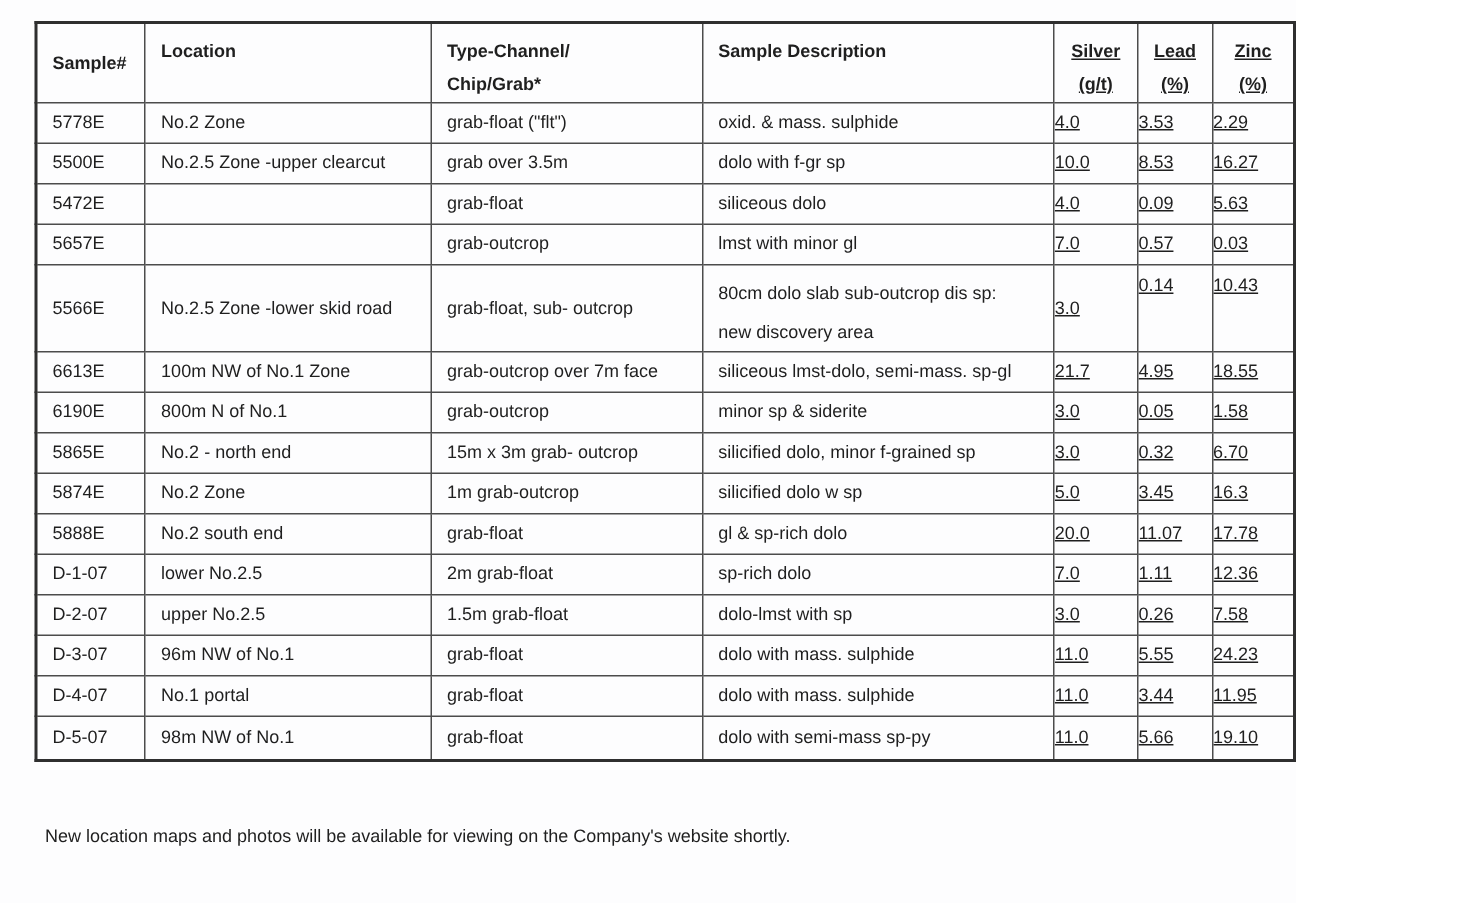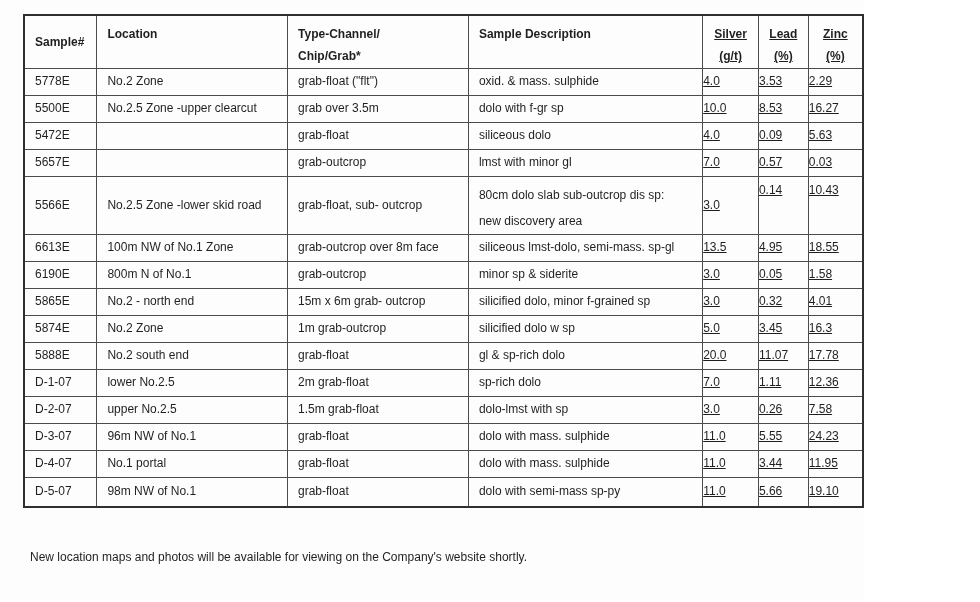--- a/index.html
+++ b/index.html
@@ -156,43 +156,43 @@
           <td class="col-type">grab-float, sub- outcrop</td>
           <td class="col-description">80cm dolo slab sub-outcrop dis sp:
 new discovery area</td>
           <td class="col-silver">3.0</td>
           <td class="col-lead">0.14</td>
           <td class="col-zinc">10.43</td>
         </tr>
         <tr>
           <td class="col-sample">6613E</td>
           <td class="col-location">100m NW of No.1 Zone</td>
-          <td class="col-type">grab-outcrop over 8m face</td>
+          <td class="col-type">grab-outcrop over 7m face</td>
           <td class="col-description">siliceous lmst-dolo, semi-mass. sp-gl</td>
-          <td class="col-silver">13.5</td>
+          <td class="col-silver">21.7</td>
           <td class="col-lead">4.95</td>
           <td class="col-zinc">18.55</td>
         </tr>
         <tr>
           <td class="col-sample">6190E</td>
           <td class="col-location">800m N of No.1</td>
           <td class="col-type">grab-outcrop</td>
           <td class="col-description">minor sp &amp; siderite</td>
           <td class="col-silver">3.0</td>
           <td class="col-lead">0.05</td>
           <td class="col-zinc">1.58</td>
         </tr>
         <tr>
           <td class="col-sample">5865E</td>
           <td class="col-location">No.2 - north end</td>
-          <td class="col-type">15m x 6m grab- outcrop</td>
+          <td class="col-type">15m x 3m grab- outcrop</td>
           <td class="col-description">silicified dolo, minor f-grained sp</td>
           <td class="col-silver">3.0</td>
           <td class="col-lead">0.32</td>
-          <td class="col-zinc">4.01</td>
+          <td class="col-zinc">6.70</td>
         </tr>
         <tr>
           <td class="col-sample">5874E</td>
           <td class="col-location">No.2 Zone</td>
           <td class="col-type">1m grab-outcrop</td>
           <td class="col-description">silicified dolo w sp</td>
           <td class="col-silver">5.0</td>
           <td class="col-lead">3.45</td>
           <td class="col-zinc">16.3</td>
         </tr>

